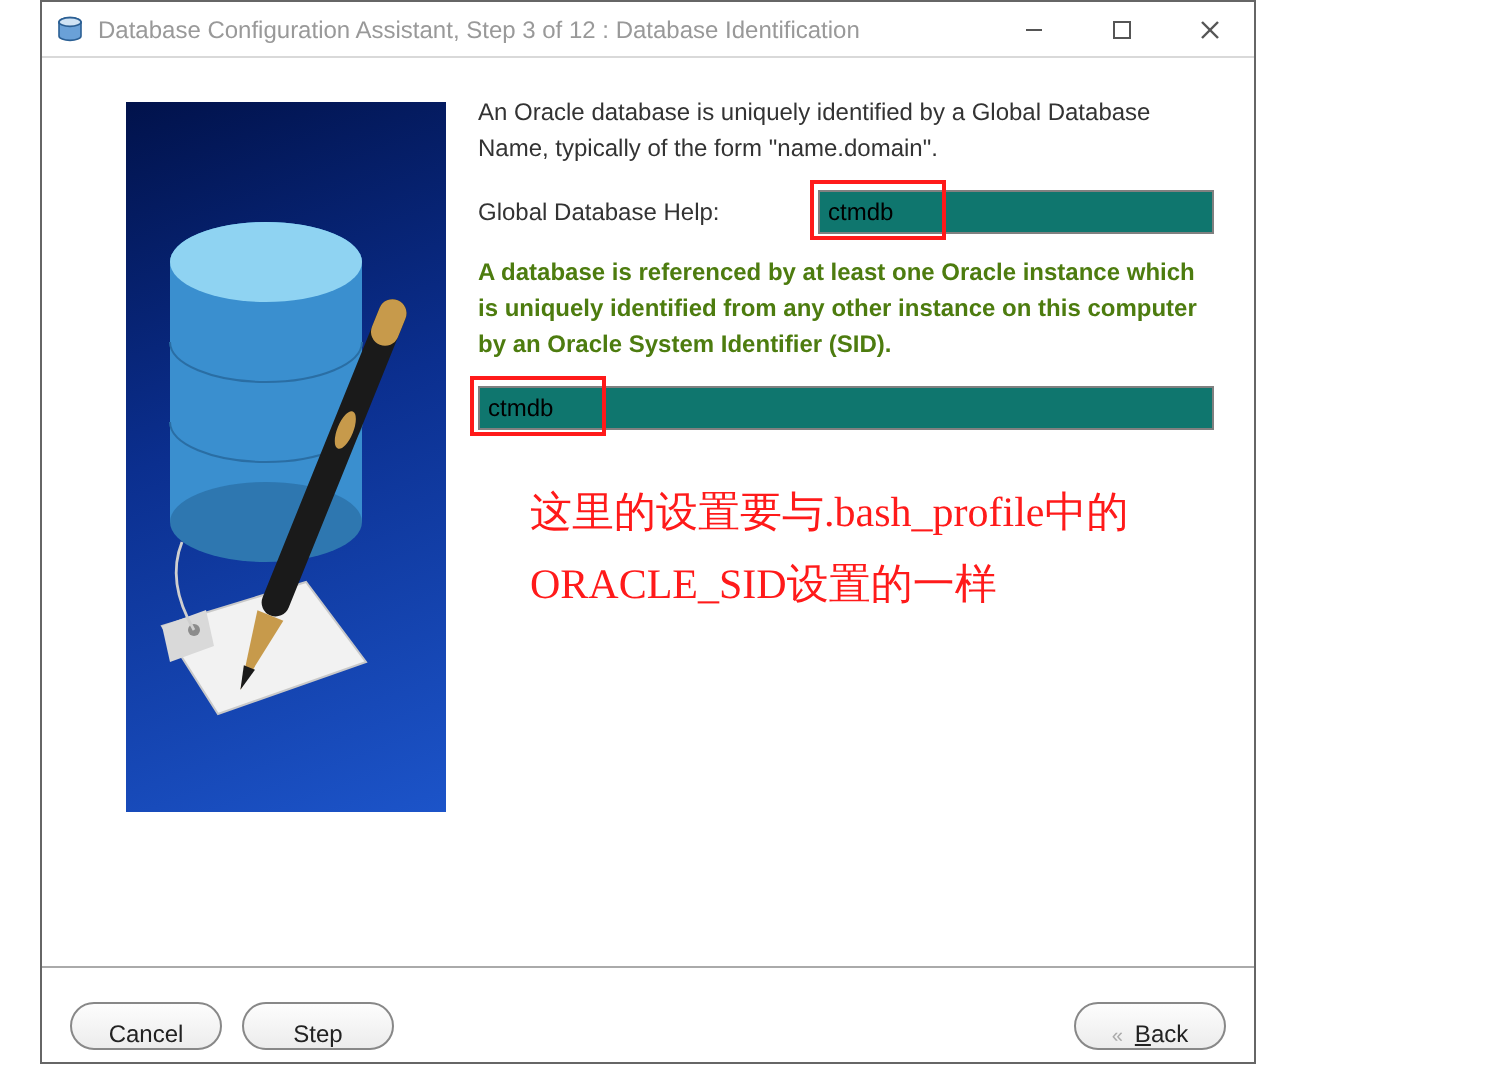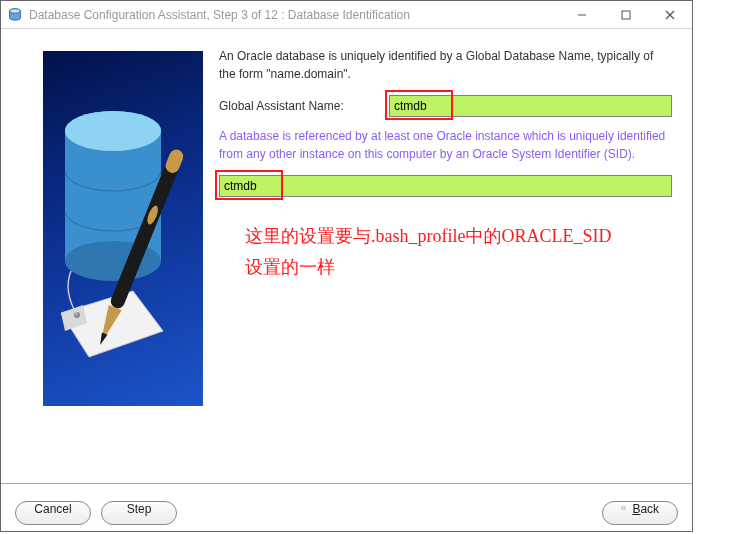--- a/index.html
+++ b/index.html
@@ -7,26 +7,27 @@
   body {
     font-family: "Microsoft YaHei", Tahoma, Arial, sans-serif;
     font-size: 12px;
     color: #333;
     background: #fff;
     width: 746px;
     height: 534px;
     overflow: hidden;
   }
   .window {
-    width: 693px;
+    width: 608px;
     height: 532px;
     border: 1px solid #666;
     background: #fff;
     display: flex;
     flex-direction: column;
+    margin-left: 20px;
   }
   
   .titlebar {
     height: 28px;
     background: #fff;
     border-bottom: 1px solid #d9d9d9;
     display: flex;
     align-items: center;
     padding: 0 0 0 6px;
     color: #999;
@@ -86,40 +87,41 @@
     color: #333;
   }
   .field-input-wrap {
     position: relative;
     flex: 1;
   }
   .field-input {
     width: 100%;
     height: 22px;
     border: 1px solid #808080;
-    background: #bef264;
+    background: #0f766e;
     padding: 2px 4px;
     font-family: Tahoma, Arial, sans-serif;
     font-size: 12px;
     color: #000;
   }
   .highlight-box {
     position: absolute;
     border: 2px solid #ff1a1a;
     pointer-events: none;
   }
   .desc2 {
-    color: #8b5cf6;
+    color: #4d7c0f;
     line-height: 1.5;
     margin: 8px 0 12px 0;
+    font-weight: bold;
   }
   .annotation {
     color: #ff1a1a;
     font-family: SimSun, "Songti SC", serif;
-    font-size: 18px;
+    font-size: 21px;
     line-height: 1.7;
     margin-top: 24px;
     margin-left: 26px;
     max-width: 380px;
   }
 
   
   .buttonbar {
     height: 48px;
     border-top: 1px solid #aaa;
@@ -130,21 +132,21 @@
   .btn {
     height: 24px;
     min-width: 76px;
     padding: 0 14px;
     border: 1px solid #888;
     border-radius: 12px;
     background: linear-gradient(#fdfdfd, #ececec);
     color: #222;
     font-size: 12px;
     display: inline-flex;
-    align-items: flex-start;
+    align-items: flex-end;
     justify-content: center;
     gap: 6px;
     cursor: pointer;
     user-select: none;
   }
   .btn .u { text-decoration: underline; }
   .spacer { flex: 1; }
   .btn + .btn { margin-left: 10px; }
   .chev { font-size: 10px; color: #222; }
   .chev.muted { color: #aaa; }
@@ -210,21 +212,21 @@
             <polygon points="88,288 94,288 91,300" fill="#1a1a1a"></polygon>
             <ellipse cx="91" cy="160" rx="4" ry="10" fill="#c79a4b"></ellipse>
           </g>
         </svg>
       </div>
 
       <div class="form-area">
         <div class="intro">An Oracle database is uniquely identified by a Global Database Name, typically of the form "name.domain".</div>
 
         <div class="field-row">
-          <div class="field-label">Global Assistant Name:</div>
+          <div class="field-label">Global Database Help:</div>
           <div class="field-input-wrap">
             <input class="field-input" type="text" value="ctmdb" style="">
             <div class="highlight-box" style="left:-4px; top:-5px; width:68px; height:30px;"></div>
           </div>
         </div>
 
         <div class="desc2">A database is referenced by at least one Oracle instance which is uniquely identified from any other instance on this computer by an Oracle System Identifier (SID).</div>
 
         <div class="field-row">
           <div class="field-input-wrap">

